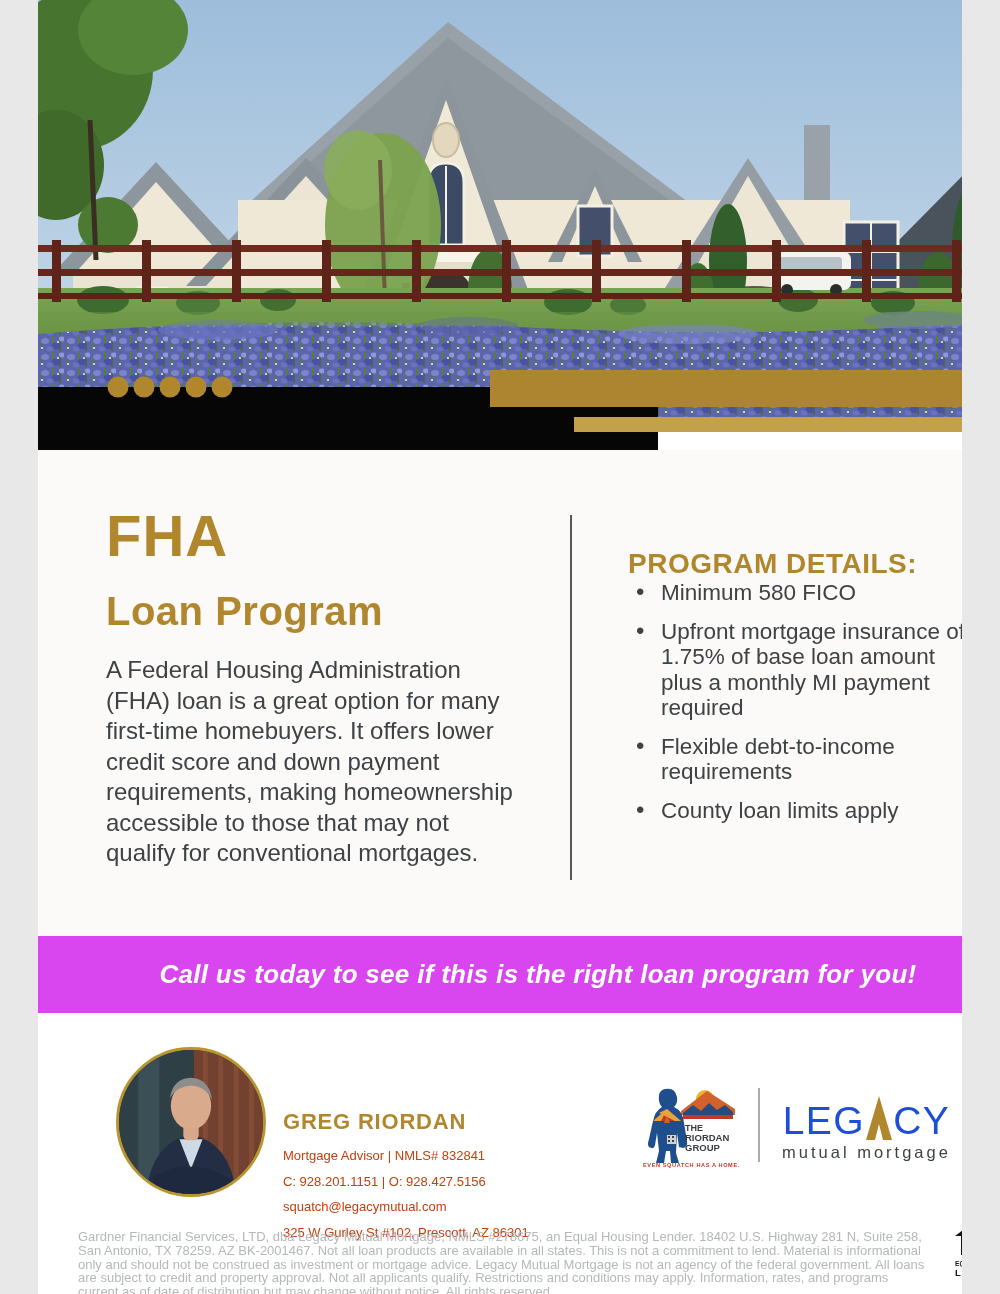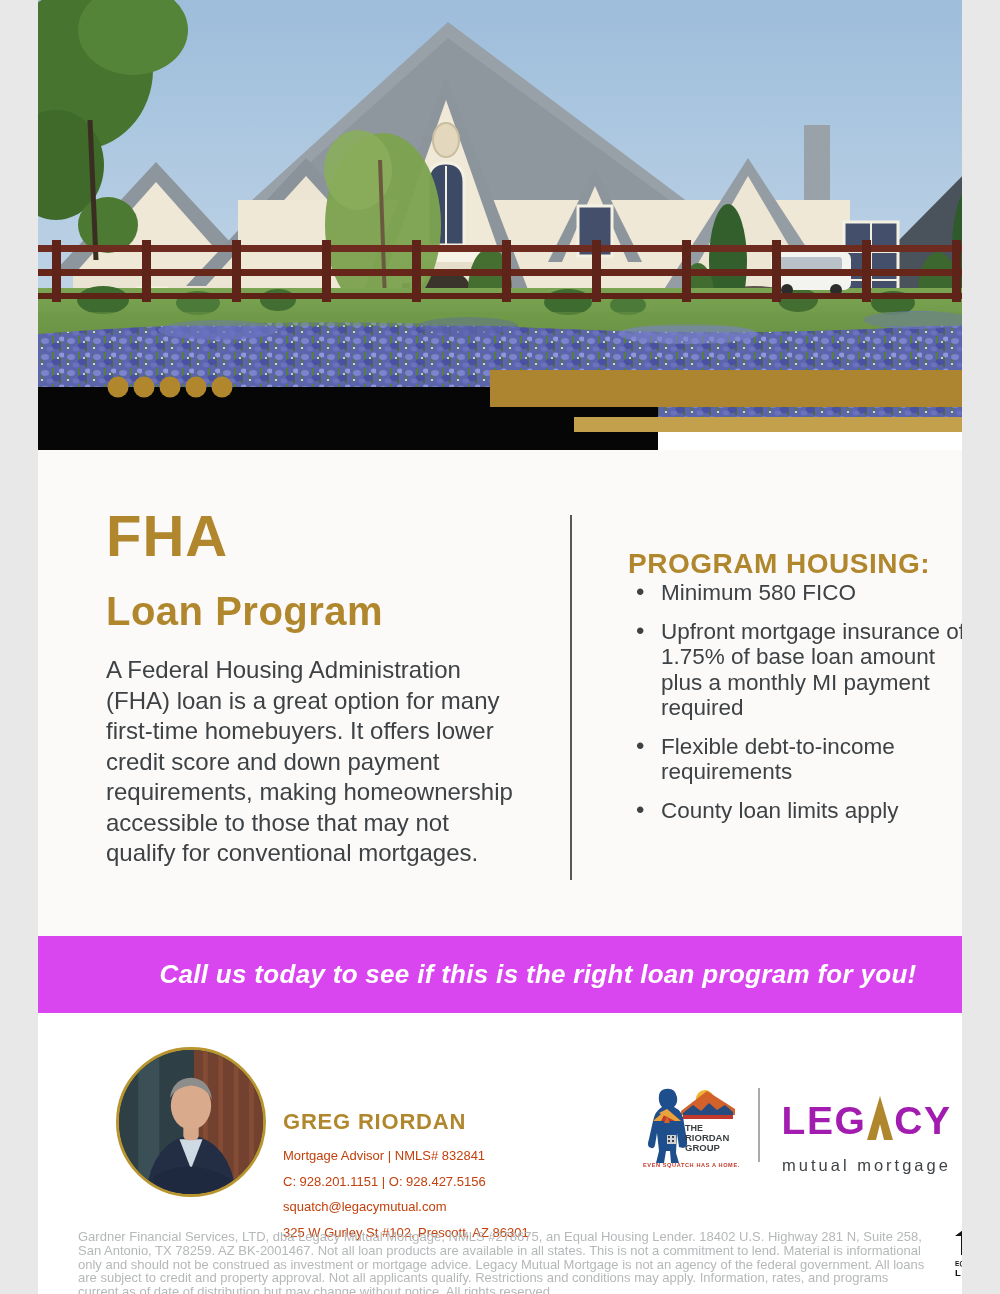--- a/index.html
+++ b/index.html
@@ -45,23 +45,23 @@
     position:absolute; left:78px; top:1047px; width:150px; height:150px;
     border-radius:50%; border:3px solid #b9952f; overflow:hidden; background:#2e3f46;
   }
   .contact { position:absolute; left:245px; top:1066px; color:#3e4245;margin-top:43px; }
   .contact .advisor-name { font-size:22px; font-weight:800; color:#b1872e; letter-spacing:0.8px; margin-bottom:8px; }
   .contact .contact-line { font-size:13px; line-height:25.5px; color:#c2410c; }
   .riordan-logo { position:absolute; left:605px; top:1083px; width:100px; height:86px; }
   .logo-divider { position:absolute; left:720px; top:1088px; width:2px; height:74px; background:#a9acae; }
   .legacy-logo { position:absolute; left:736px; top:1096px; width:185px; text-align:center; }
   .legacy-word { display:flex; align-items:flex-end; justify-content:center; height:44px; }
-  .legacy-word .seg { font-size:39px; font-weight:700; letter-spacing:1.5px; color:#a21caf; line-height:38px; }
+  .legacy-word .seg { font-size:39px; font-weight:400; letter-spacing:1.5px; color:#1d4ed8; line-height:38px; }
   .legacy-word svg { margin:0 1px; }
-  .legacy-sub { font-size:16.5px; color:#3f4346; letter-spacing:3px; margin-top:16px; }
+  .legacy-sub { font-size:16.5px; color:#3f4346; letter-spacing:3px; margin-top:3px; }
   
   .disclaimer {
     position:absolute; left:40px; top:1230px; width:852px;
     font-size:13px; line-height:13.8px; color:#b5b8b9;
   }
   .ehl { position:absolute; left:905px; top:1221px; width:62px; text-align:left; color:#141414;margin-left:12px; }
   .ehl .ehl-line1 { font-size:6.6px; font-weight:700; letter-spacing:0.2px; margin-top:1px; }
   .ehl .ehl-line2 { font-size:9.5px; font-weight:800; letter-spacing:1.6px; }
 </style>
 </head>
@@ -220,21 +220,21 @@
   <div class="title-block">
     <div class="title-main">FHA</div>
     <div class="title-sub">Loan Program</div>
   </div>
 
   <p class="description">A Federal Housing Administration (FHA) loan is a great option for many first-time homebuyers. It offers lower credit score and down payment requirements, making homeownership accessible to those that may not qualify for conventional mortgages.</p>
 
   <div class="v-divider"></div>
 
   <div class="details">
-    <div class="details-heading">PROGRAM HOUSING:</div>
+    <div class="details-heading">PROGRAM DETAILS:</div>
     <ul class="details-list">
       <li>Minimum 580 FICO</li>
       <li>Upfront mortgage insurance of 1.75% of base loan amount plus a monthly MI payment required</li>
       <li>Flexible debt-to-income requirements</li>
       <li>County loan limits apply</li>
     </ul>
   </div>
 
   <div class="cta-band">
     <div class="cta-text">Call us today to see if this is the right loan program for you!</div>

